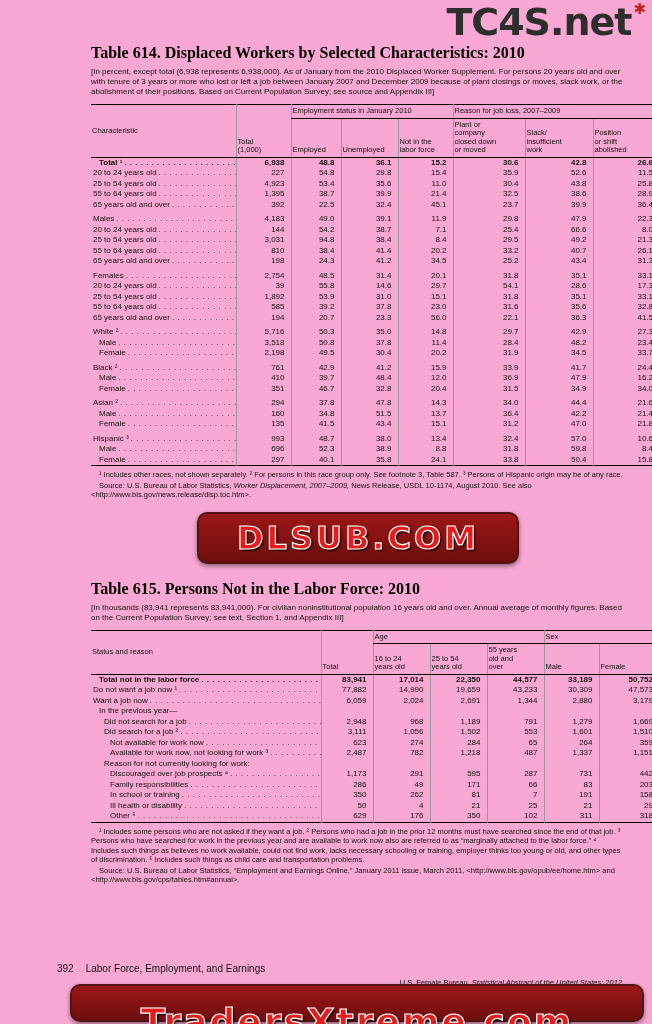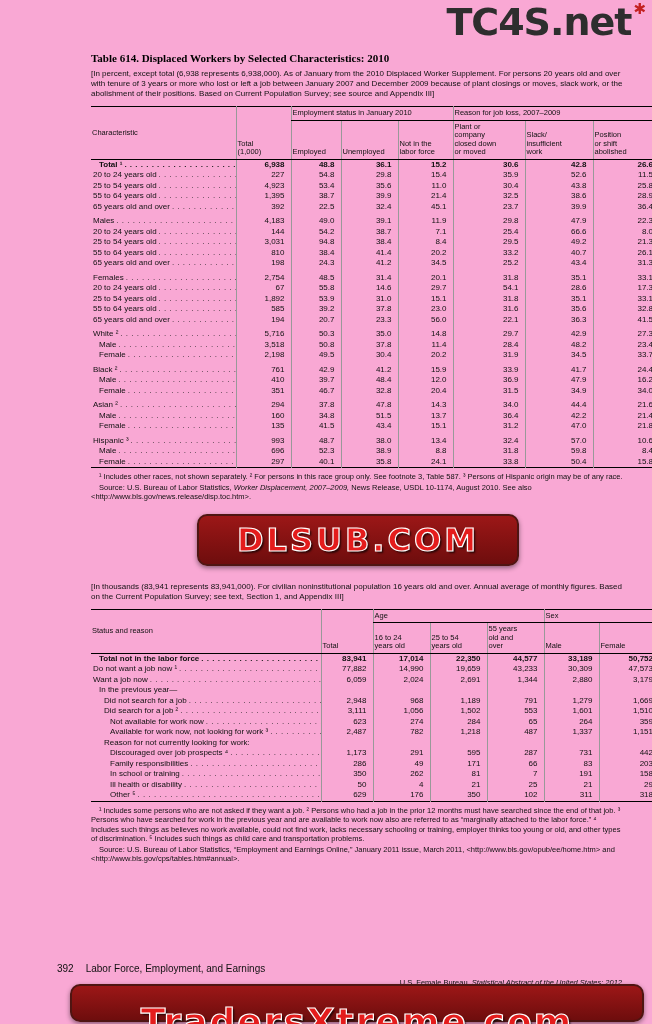--- a/index.html
+++ b/index.html
@@ -11,22 +11,22 @@
     overflow: hidden;
     font-family: "Liberation Sans", sans-serif;
     color: #111;
     padding-left: 34px;
   }
   .content { padding: 40px 27px 0 57px; }
 
   .tbl-title {
     font-family: "Liberation Serif", serif;
     font-weight: bold;
-    font-size: 11px;
-    margin: 12px 0 5px 0;
+    font-size: 16px;
+    margin: 4px 0 5px 0;
     color: #000;
   }
   .note {
     font-size: 8px;
     line-height: 10px;
     margin: 0 0 7px 0;
     color: #111;
   }
 
   table.stat-table {
@@ -334,21 +334,21 @@
             <td class="num">35.1</td>
             <td class="num">33.1</td>
           </tr>
           <tr>
             <td class="label-cell ind0">
               <div class="lblwrap">
                 <span class="lbl">20 to 24 years old</span>
                 <span class="dots">. . . . . . . . . . . . . . . . . . . . . . . . . . . . . . . . . . . . . . . . . . . . . . . . . . . . . . . . . . . . . . . . . . . . . . . . . . . . . . . . . . . . . . . . . . . . . . . . . . . . . . . . . . . . . . . . . . . . . . . . . . . . . . . . . . . . . . . . . . . . </span>
               </div>
             </td>
-            <td class="num">67</td>
+            <td class="num">39</td>
             <td class="num">55.8</td>
             <td class="num">14.6</td>
             <td class="num">29.7</td>
             <td class="num">54.1</td>
             <td class="num">28.6</td>
             <td class="num">17.3</td>
           </tr>
           <tr>
             <td class="label-cell ind0">
               <div class="lblwrap">
@@ -577,20 +577,21 @@
         </tbody>
     </table>
 
     <p class="fnotes">¹ Includes other races, not shown separately. ² For persons in this race group only. See footnote 3, Table 587. ³ Persons of Hispanic origin may be of any race.</p>
     <p class="fnotes source"><span>Source: U.S. Bureau of Labor Statistics, </span><i>Worker Displacement, 2007–2009,</i><span> News Release, USDL 10-1174, August 2010. See also &lt;http://www.bls.gov/news.release/disp.toc.htm&gt;.</span></p>
 
     <div class="badge badge-mid">
       <span>DLSUB.COM</span>
     </div>
 
+    <h1 class="tbl-title section-gap">Table 615. Persons Not in the Labor Force: 2010</h1>
     <p class="note">[In thousands (83,941 represents 83,941,000). For civilian noninstitutional population 16 years old and over. Annual average of monthly figures. Based on the Current Population Survey; see text, Section 1, and Appendix III]</p>
 
     <table class="stat-table" id="t615">
       <colgroup>
         <col style="width:230px">
           <col style="width:52px">
           <col style="width:57px">
           <col style="width:57px">
         <col style="width:57px">
           <col style="width:55px">

